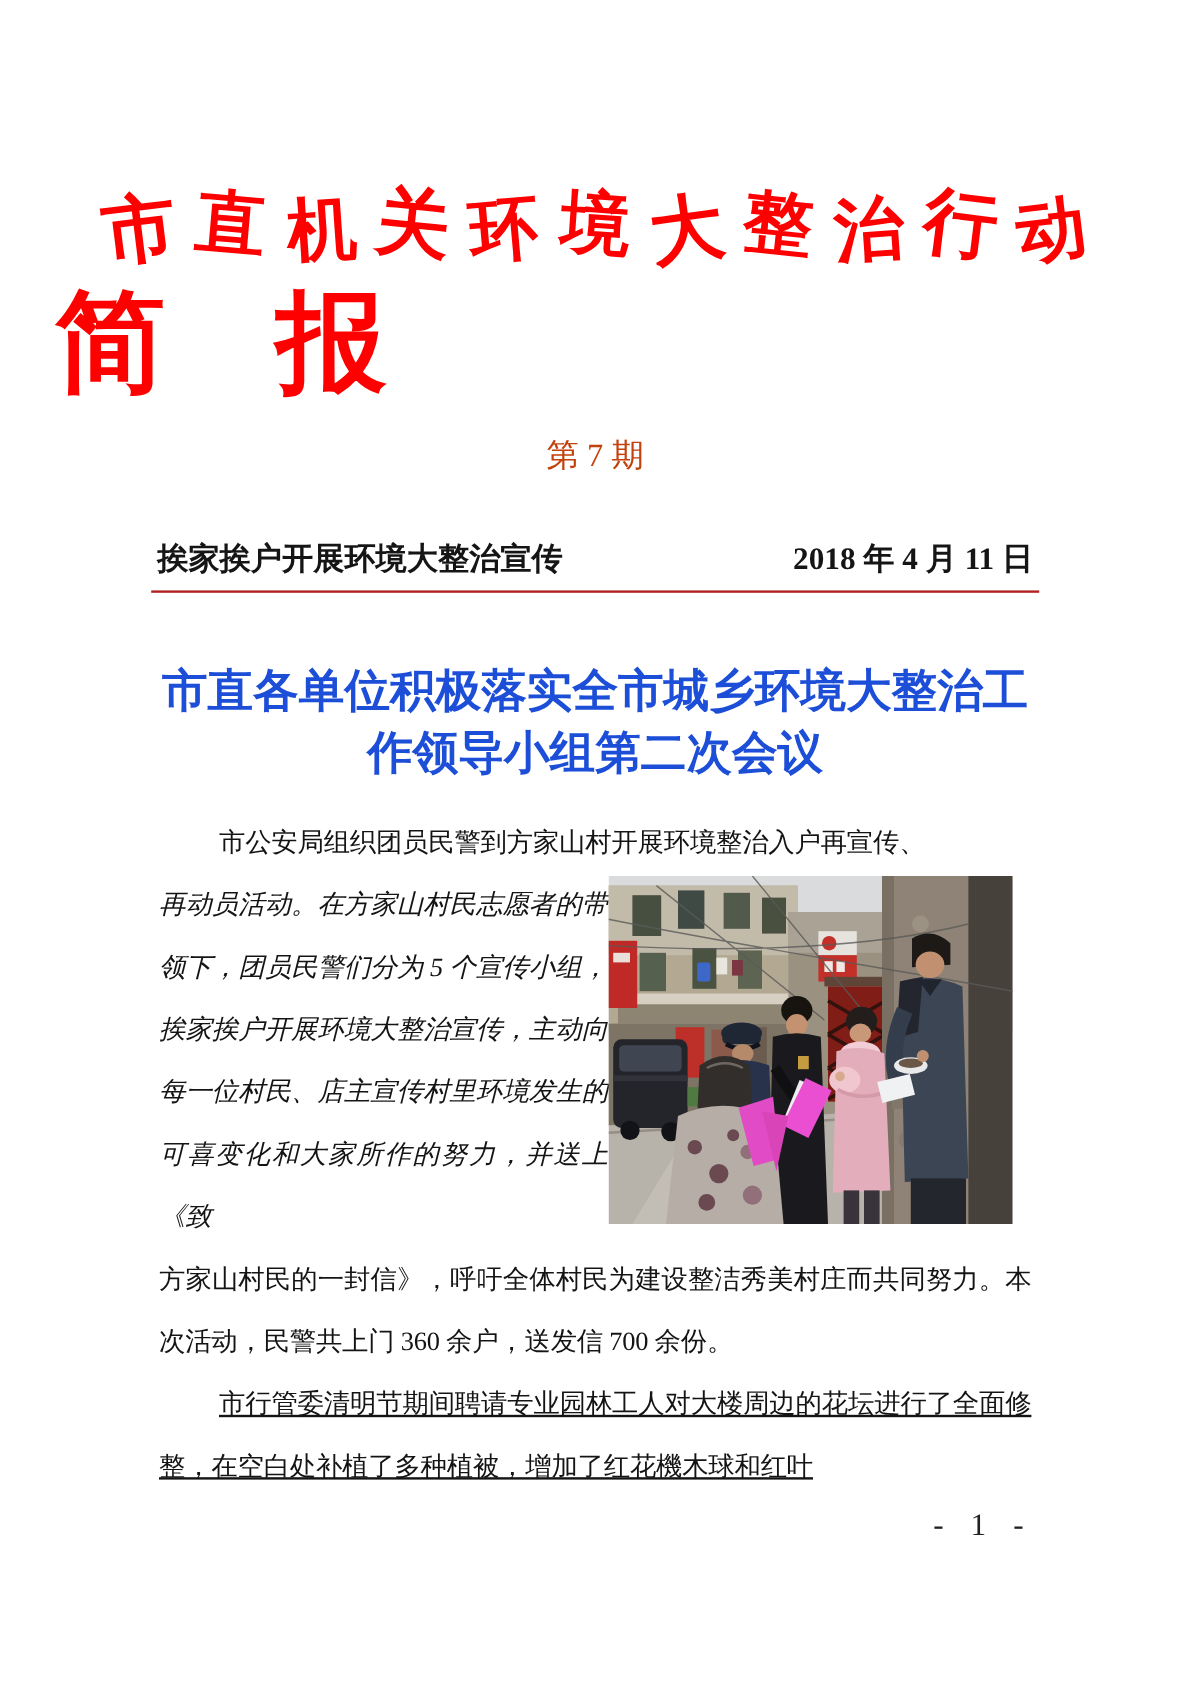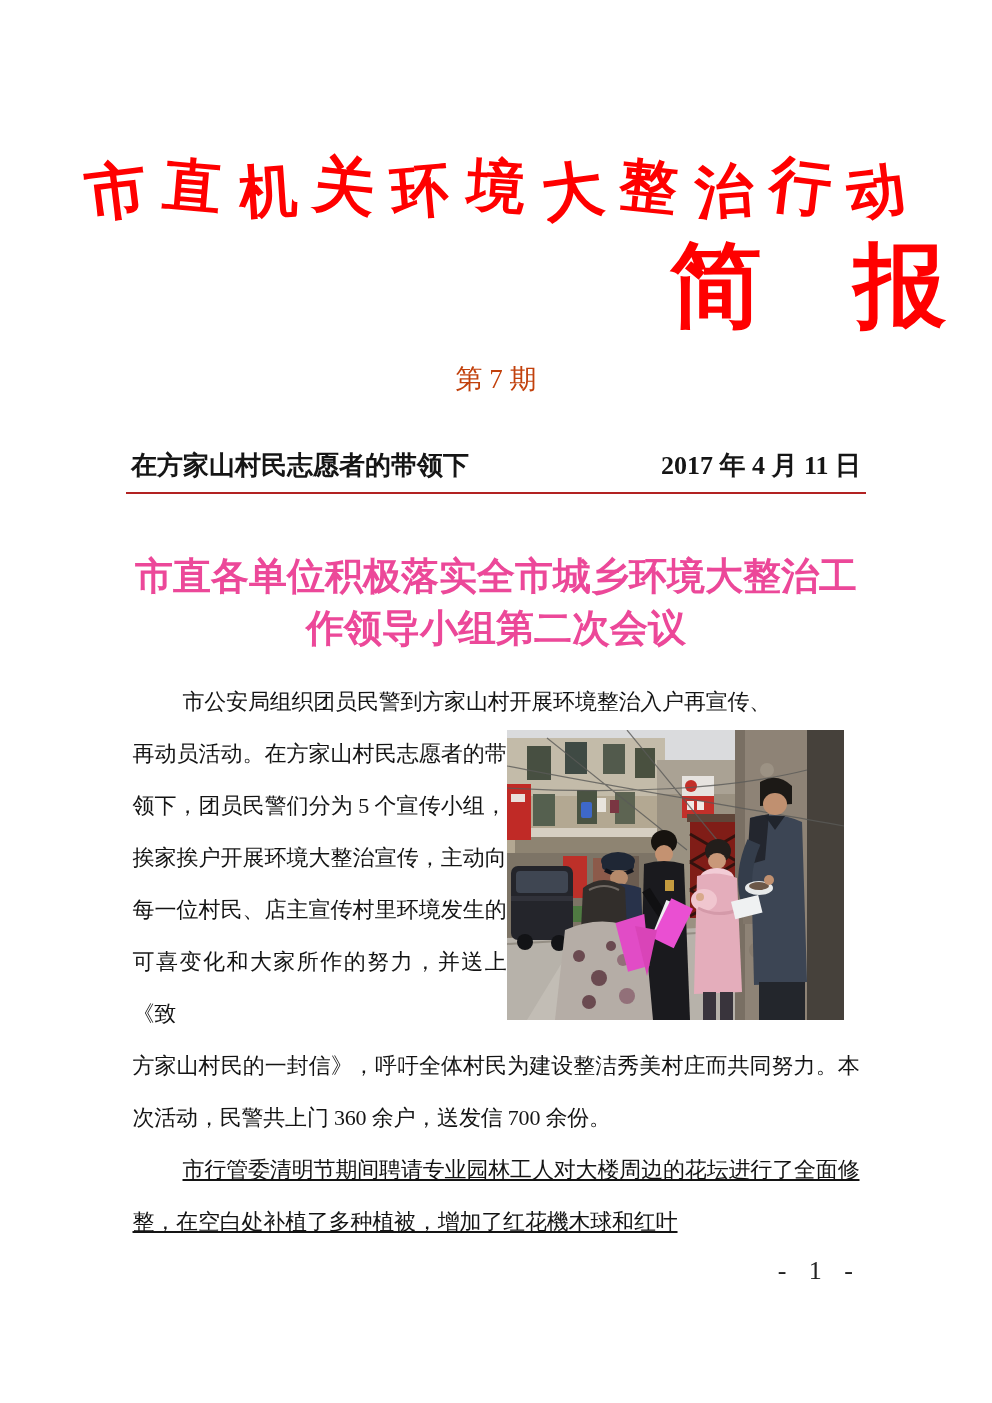--- a/index.html
+++ b/index.html
@@ -21,21 +21,21 @@
     font-size: 58px;
     font-weight: bold;
     color: var(--accent, #ff0000);
     letter-spacing: 0;
     line-height: 64px;
     white-space: nowrap;
   }
   .masthead-title .cal-char { display: inline-block; margin: 0 9px; }
   .masthead-sub {
     margin-top: 14px;
-    text-align: right;
+    text-align: left;
     font-size: 92px;
     line-height: 100px;
     font-weight: bold;
     color: var(--accent, #ff0000);
   }
   .masthead-sub .sub-char { display: inline-block; margin: 0 46px; }
   .issue-line {
     margin-top: 26px;
     text-align: center;
     font-size: 27px;
@@ -59,33 +59,33 @@
     height: 0;
   }
   
   .article-heading {
     width: 742px;
     margin: 56px auto 0;
     text-align: center;
     font-size: 38px;
     line-height: 52px;
     font-weight: bold;
-    color: #ec4899;
+    color: #1d4ed8;
   }
   .body-text { width: 727px; margin: 0 auto; }
   .para {
     margin: 0;
     font-size: 22px;
     letter-spacing: -0.2px;
     line-height: 52px;
     text-align: justify;
     color: #141414;
   }
   .p-lead { margin-top: 22px; text-indent: 50px; white-space: nowrap; text-align: left; }
-  .wrap-row { display: flex; justify-content: center; align-items: flex-start; }
+  .wrap-row { display: flex; justify-content: center; align-items: flex-start; font-style: italic; }
   .wrap-row .col-text { width: 374px; }
   .photo-fig {
     margin: 2px 16px 0 0;
     width: 337px;
     height: 290px;
     overflow: hidden;
     flex: 0 0 auto;
     line-height: 0;
   }
   .photo-fig svg { width: 337px; height: 290px; display: block; }
@@ -103,22 +103,22 @@
 
 <div class="page">
 
   <header class="masthead">
     <h1 class="masthead-title"><span class="cal-char" style="transform: rotate(-7deg) translateY(2px) scale(1.06);">市</span><span class="cal-char" style="transform: rotate(5deg) translateY(-3px) scale(1);">直</span><span class="cal-char" style="transform: rotate(-4deg) translateY(2px) scale(1);">机</span><span class="cal-char" style="transform: rotate(6deg) translateY(-3px) scale(1.06);">关</span><span class="cal-char" style="transform: rotate(-5deg) translateY(2px) scale(1);">环</span><span class="cal-char" style="transform: rotate(4deg) translateY(-3px) scale(1);">境</span><span class="cal-char" style="transform: rotate(-8deg) translateY(2px) scale(1.06);">大</span><span class="cal-char" style="transform: rotate(6deg) translateY(-3px) scale(1);">整</span><span class="cal-char" style="transform: rotate(-4deg) translateY(2px) scale(1);">治</span><span class="cal-char" style="transform: rotate(7deg) translateY(-3px) scale(1.06);">行</span><span class="cal-char" style="transform: rotate(-7deg) translateY(2px) scale(1);">动</span></h1>
     <div class="masthead-sub">
       <span class="sub-char">简</span><span class="sub-char">报</span>
     </div>
     <div class="issue-line">第 7 期</div>
     <div class="office-row">
-      <span class="office-name">在方家山村民志愿者的带领下</span>
-      <span class="issue-date">2017 年 4 月 11 日</span>
+      <span class="office-name">挨家挨户开展环境大整治宣传</span>
+      <span class="issue-date">2018 年 4 月 11 日</span>
     </div>
     <div class="red-rule"></div>
   </header>
 
   <main>
     <h2 class="article-heading">市直各单位积极落实全市城乡环境大整治工作领导小组第二次会议</h2>
 
     <div class="body-text">
       <p class="para p-lead">市公安局组织团员民警到方家山村开展环境整治入户再宣传、</p>
 

